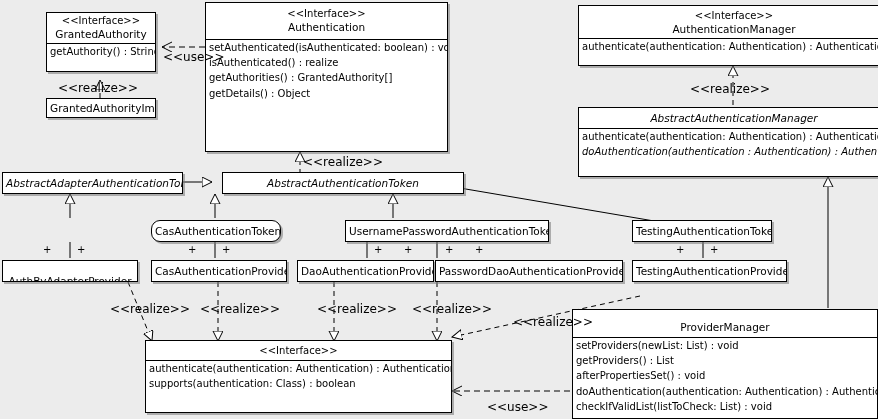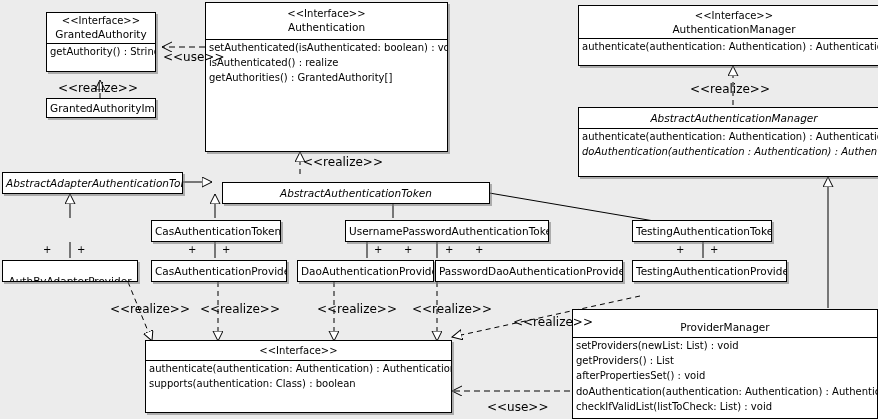--- a/index.html
+++ b/index.html
@@ -154,20 +154,21 @@
   <div class="cls" style="left:205px;top:2px;width:243px;height:150px;">
     <div class="hdr" style="padding-top:4px;padding-bottom:5px;">
       <div class="stereo">&lt;&lt;Interface&gt;&gt;</div>
       <div class="cname">Authentication</div>
     </div>
     <div class="divider"></div>
     <div class="members">
       <div class="mem">setAuthenticated(isAuthenticated: boolean) : void</div>
       <div class="mem">isAuthenticated() : realize</div>
       <div class="mem">getAuthorities() : GrantedAuthority[]</div>
+      <div class="mem">getDetails() : Object</div>
     </div>
   </div>
 
   <div class="cls" style="left:578px;top:5px;width:312px;height:61px;">
     <div class="hdr" style="padding-top:3px;">
       <div class="stereo">&lt;&lt;Interface&gt;&gt;</div>
       <div class="cname">AuthenticationManager</div>
     </div>
     <div class="divider"></div>
     <div class="members">
@@ -185,28 +186,28 @@
       <div class="mem abstract">doAuthentication(authentication : Authentication) : Authentication</div>
     </div>
   </div>
 
   <div class="cls compact" style="left:2px;top:172px;width:181px;height:22px;">
     <div class="hdr" style="padding-top:3px;">
       <div class="cname abstract">AbstractAdapterAuthenticationToken</div>
     </div>
   </div>
 
-  <div class="cls compact" style="left:222px;top:182px;width:268px;height:22px;">
+  <div class="cls compact" style="left:222px;top:172px;width:242px;height:22px;">
     <div class="hdr" style="padding-top:3px;">
       <div class="cname abstract">AbstractAuthenticationToken</div>
     </div>
   </div>
 
 
-  <div class="cls compact" style="left:151px;top:220px;width:130px;height:22px;">
+  <div class="cls compact" style="left:151px;top:220px;width:130px;height:22px;border-radius:9px;">
     <div class="hdr" style="padding-top:3px;">
       <div class="cname">CasAuthenticationToken</div>
     </div>
   </div>
 
   <div class="cls compact" style="left:345px;top:220px;width:204px;height:22px;">
     <div class="hdr" style="padding-top:3px;">
       <div class="cname">UsernamePasswordAuthenticationToken</div>
     </div>
   </div>

